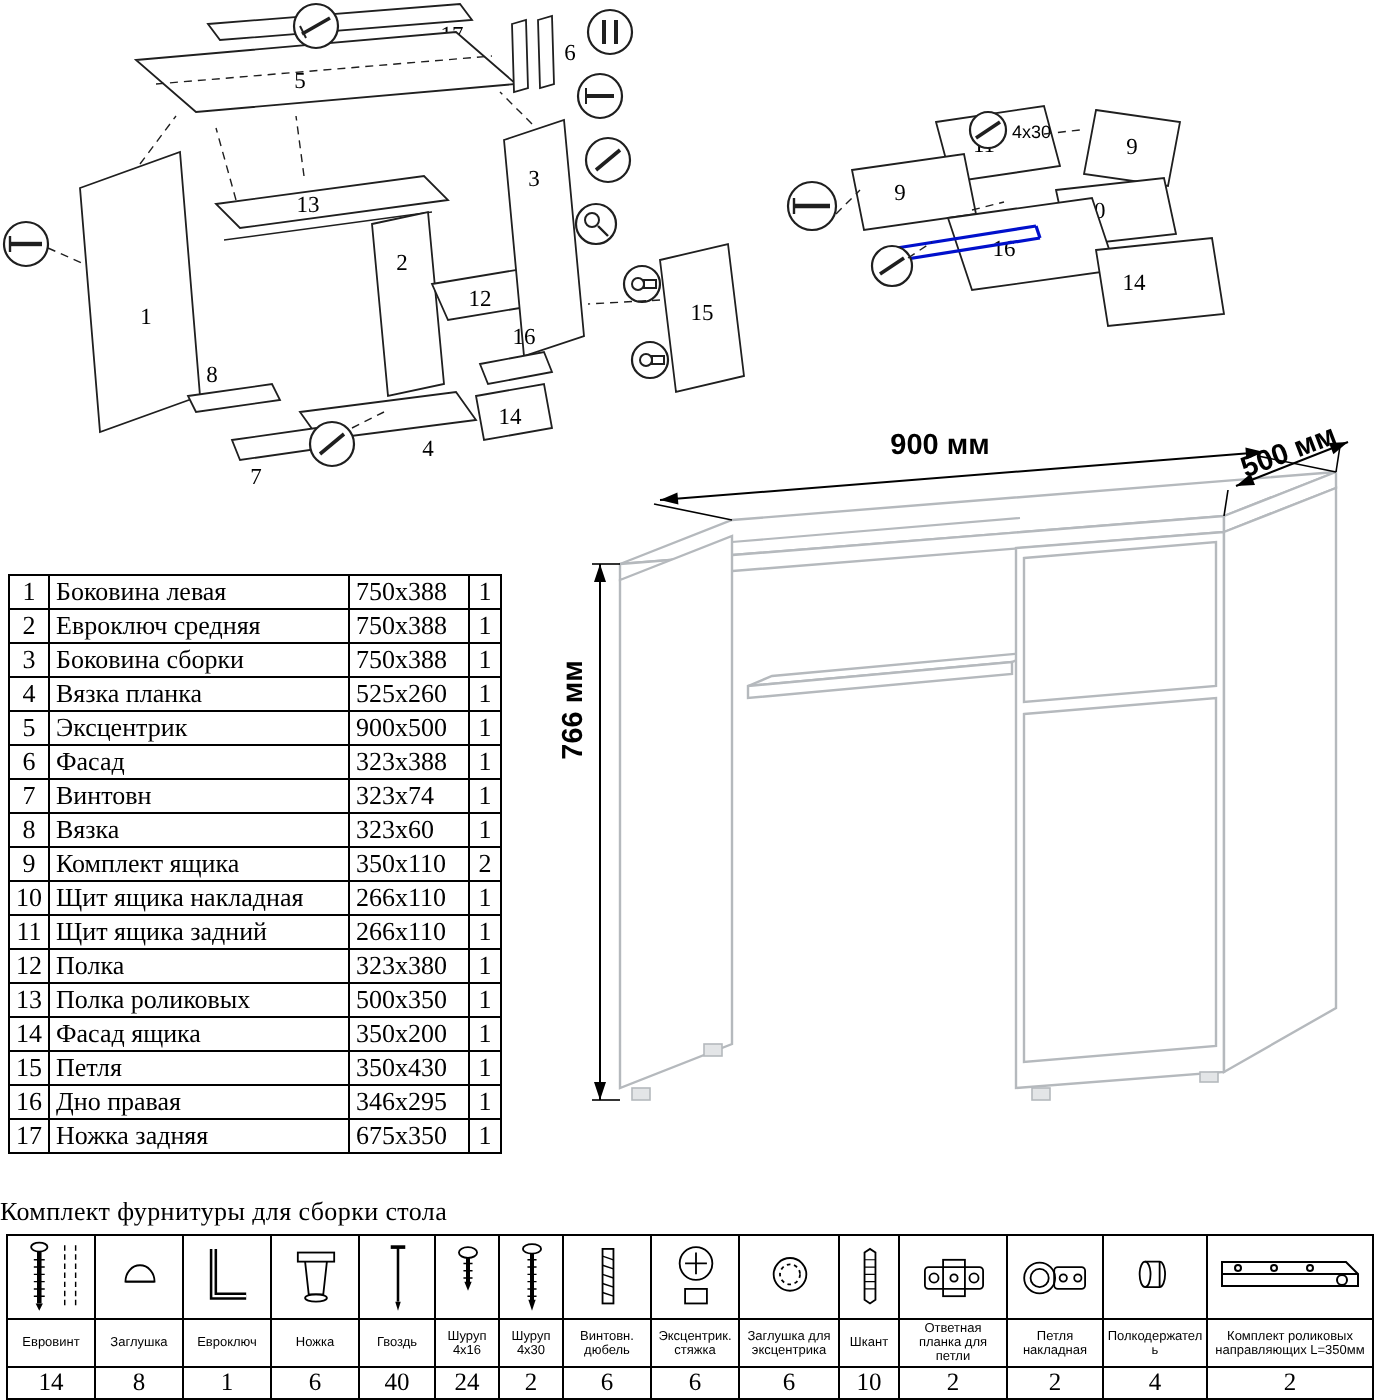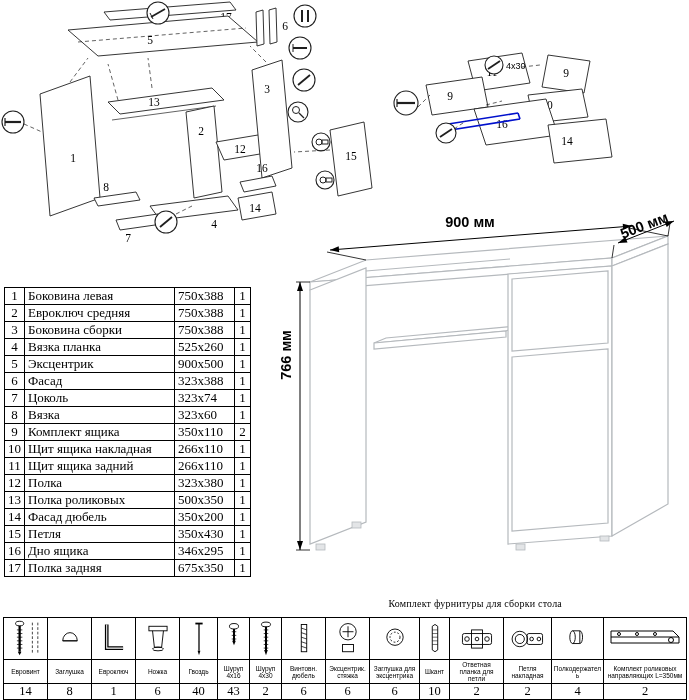--- a/index.html
+++ b/index.html
@@ -31,22 +31,22 @@
 
   
   #parts{position:absolute;left:4px;top:287px;border-collapse:collapse;font-size:13px}
   #parts td{border:1px solid #000;height:16.2px;padding:0 3px;white-space:nowrap}
   #parts td.c-num{width:20px;text-align:center;padding:0 1px}
   #parts td.c-name{width:150px}
   #parts td.c-size{width:60px;text-align:left}
   #parts td.c-qty{width:16px;text-align:center;padding:0 1px}
 
   
-  #hw-title{position:absolute;left:0;top:598px;width:562px;text-align:right;
-            font-size:10px;letter-spacing:0.2px}
+  #hw-title{position:absolute;left:0;top:598px;width:562px;text-align:left;
+            font-size:13px;letter-spacing:0.2px}
   #hardware{position:absolute;left:3px;top:617px;width:683px;
             border-collapse:collapse;table-layout:fixed}
   #hardware td{border:1px solid #000;text-align:center;vertical-align:middle;overflow:hidden}
   #hardware tr.icons td{height:42px}
   #hardware tr.labels td{height:21px;font-family:"Liberation Sans",sans-serif;
                          font-size:6.5px;line-height:1.1;padding:1px;word-wrap:break-word}
   #hardware tr.qtys td{height:16px;font-size:12.5px}
   .hw-ic{display:block;margin:0 auto}
 </style>
 </head>
@@ -320,21 +320,21 @@
         <td class="c-qty">1</td>
       </tr>
       <tr>
         <td class="c-num">6</td>
         <td class="c-name">Фасад</td>
         <td class="c-size">323x388</td>
         <td class="c-qty">1</td>
       </tr>
       <tr>
         <td class="c-num">7</td>
-        <td class="c-name">Цоколь</td>
+        <td class="c-name">Винтовн</td>
         <td class="c-size">323x74</td>
         <td class="c-qty">1</td>
       </tr>
       <tr>
         <td class="c-num">8</td>
         <td class="c-name">Вязка</td>
         <td class="c-size">323x60</td>
         <td class="c-qty">1</td>
       </tr>
       <tr>
@@ -362,39 +362,39 @@
         <td class="c-qty">1</td>
       </tr>
       <tr>
         <td class="c-num">13</td>
         <td class="c-name">Полка роликовых</td>
         <td class="c-size">500x350</td>
         <td class="c-qty">1</td>
       </tr>
       <tr>
         <td class="c-num">14</td>
-        <td class="c-name">Фасад дюбель</td>
+        <td class="c-name">Фасад ящика</td>
         <td class="c-size">350x200</td>
         <td class="c-qty">1</td>
       </tr>
       <tr>
         <td class="c-num">15</td>
         <td class="c-name">Петля</td>
         <td class="c-size">350x430</td>
         <td class="c-qty">1</td>
       </tr>
       <tr>
         <td class="c-num">16</td>
-        <td class="c-name">Дно ящика</td>
+        <td class="c-name">Дно правая</td>
         <td class="c-size">346x295</td>
         <td class="c-qty">1</td>
       </tr>
       <tr>
         <td class="c-num">17</td>
-        <td class="c-name">Полка задняя</td>
+        <td class="c-name">Ножка задняя</td>
         <td class="c-size">675x350</td>
         <td class="c-qty">1</td>
       </tr>
     </tbody>
 </table>
 
 <div id="hw-title">Комплект фурнитуры для сборки стола</div>
 
 <table id="hardware">
   <colgroup>
@@ -570,21 +570,21 @@
     <td>Петля накладная</td>
     <td>Полкодержатель</td>
     <td>Комплект роликовых направляющих L=350мм</td>
   </tr>
   <tr class="qtys">
     <td>14</td>
     <td>8</td>
     <td>1</td>
     <td>6</td>
     <td>40</td>
-    <td>43</td>
+    <td>24</td>
     <td>2</td>
     <td>6</td>
     <td>6</td>
     <td>6</td>
     <td>10</td>
     <td>2</td>
     <td>2</td>
     <td>4</td>
     <td>2</td>
   </tr>

